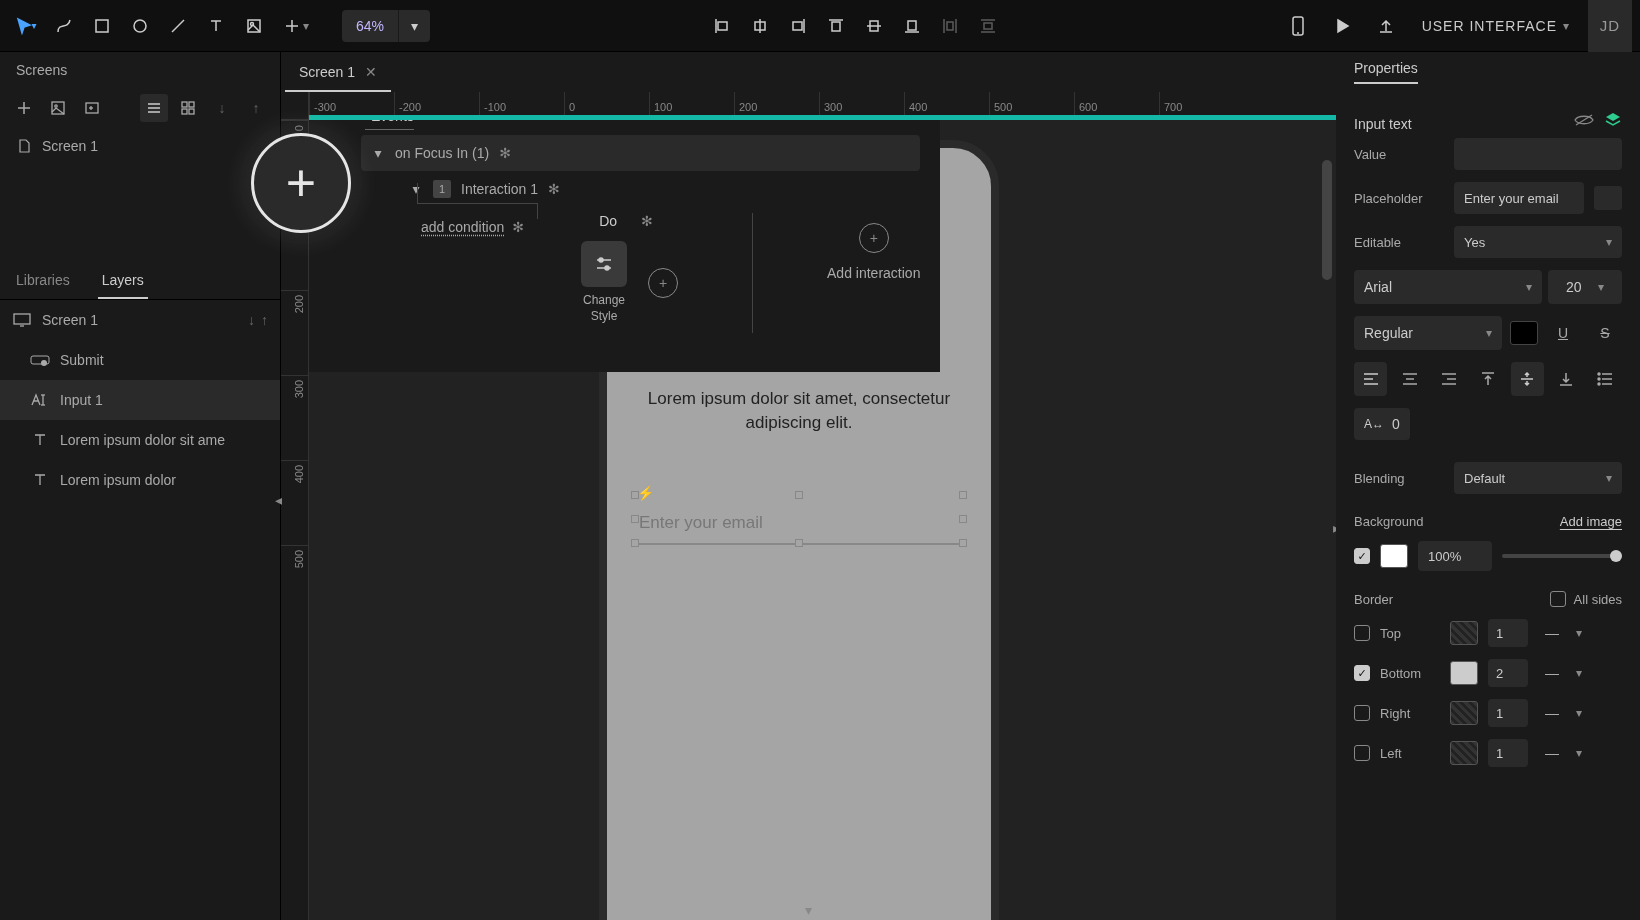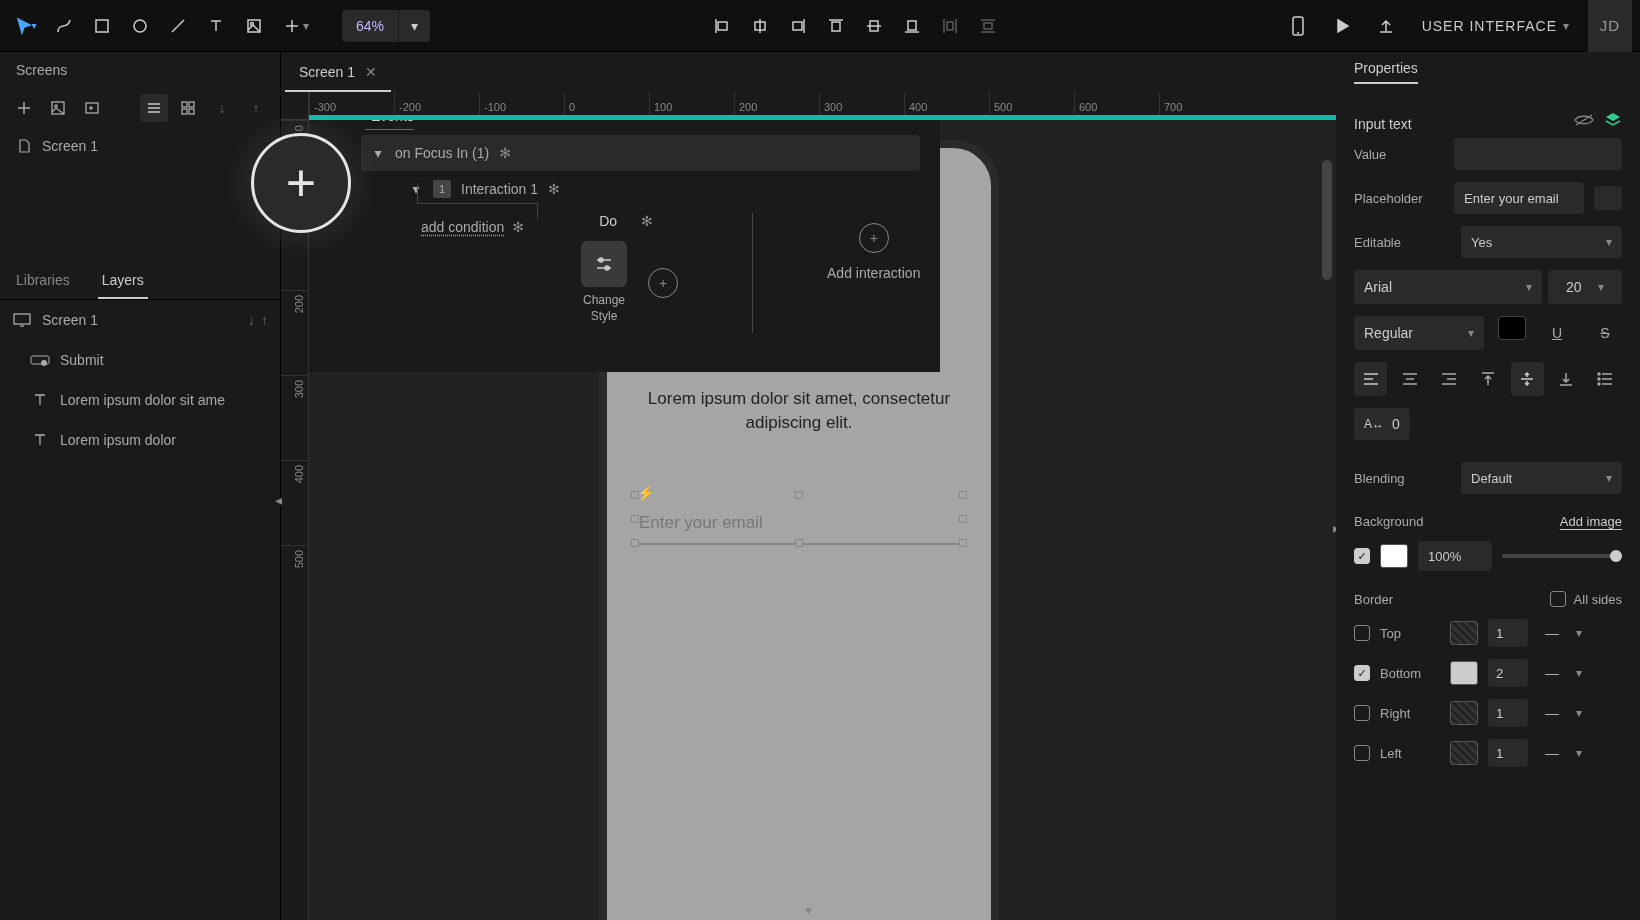--- a/index.html
+++ b/index.html
@@ -101,27 +101,27 @@
 
 
 .right-panel { width:304px; background:#1a1a1a; display:flex; flex-direction:column; overflow-y:auto; }
 .prop-tab { height:40px; display:flex; align-items:center; padding:0 18px; }
 .prop-tab span { color:#ccc; border-bottom:2px solid #ccc; padding-bottom:6px; }
 .prop-title { height:40px; display:flex; align-items:flex-end; justify-content:space-between; padding:0 18px; color:#ccc; }
 .prop-title .title-icons { display:flex; gap:10px; color:#888; align-items:center; }
 .prop-row { display:flex; align-items:center; padding:6px 18px; gap:10px; }
 .prop-label { width:90px; color:#aaa; font-size:13px; }
 .prop-input { flex:1; background:#2a2a2a; height:32px; border-radius:4px; display:flex; align-items:center; padding:0 10px; color:#ccc; font-size:13px; }
-.prop-select { flex:1; background:#2a2a2a; height:32px; border-radius:4px; display:flex; align-items:center; justify-content:space-between; padding:0 10px; color:#ccc; cursor:pointer; font-size:13px;margin-left:7px; }
+.prop-select { flex:1; background:#2a2a2a; height:32px; border-radius:4px; display:flex; align-items:center; justify-content:space-between; padding:0 10px; color:#ccc; cursor:pointer; font-size:13px; }
 .small-swatch { width:28px; height:24px; background:#2a2a2a; border-radius:3px; }
 .color-swatch { width:28px; height:24px; background:#000; border-radius:3px; border:1px solid #444; }
 .font-row, .align-row { display:flex; gap:6px; padding:6px 18px; align-items:center; }
 .font-select { flex:1; background:#2a2a2a; height:34px; border-radius:4px; display:flex; align-items:center; justify-content:space-between; padding:0 10px; cursor:pointer; }
 .size-select { width:74px; background:#2a2a2a; height:34px; border-radius:4px; display:flex; align-items:center; justify-content:space-between; padding:0 18px; cursor:pointer; }
-.style-row { display:flex; gap:14px; padding:6px 18px; align-items:flex-start; }
+.style-row { display:flex; gap:8px; padding:6px 18px; align-items:center; }
 .weight-select { flex:1; background:#2a2a2a; height:34px; border-radius:4px; display:flex; align-items:center; justify-content:space-between; padding:0 10px; cursor:pointer; }
 .text-btn { width:34px; height:34px; display:flex; align-items:center; justify-content:center; color:#aaa; cursor:pointer; border-radius:4px; }
 .align-btn { width:34px; height:34px; display:flex; align-items:center; justify-content:center; cursor:pointer; color:#aaa; border-radius:4px; }
 .align-btn.active { background:#2a2a2a; color:#fff; }
 .letter-row { display:flex; gap:8px; padding:6px 18px; align-items:center; }
 .letter-box { background:#2a2a2a; height:32px; border-radius:4px; display:flex; align-items:center; padding:0 10px; gap:8px; color:#ccc; }
 .section-label { padding:14px 18px 6px; color:#aaa; font-size:13px; display:flex; justify-content:space-between; align-items:center; }
 .section-label .link { color:#ccc; text-decoration:underline; text-underline-offset:3px; cursor:pointer; }
 .bg-row { display:flex; align-items:center; gap:10px; padding:6px 18px; }
 .checkbox { width:16px; height:16px; border:1.5px solid #888; border-radius:3px; display:flex; align-items:center; justify-content:center; cursor:pointer; }
@@ -343,20 +343,31 @@
           </span>
       </div>
       <div class="layer-item child">
         <span class="ly-icon">
             <svg width="20" height="14" viewBox="0 0 20 14" stroke="#aaa" fill="none">
               <rect x="1" y="3" width="18" height="8" rx="2"></rect>
               <circle cx="14" cy="10" r="3" fill="#aaa" stroke="none"></circle>
             </svg>
           </span>
         <span class="ly-label">Submit</span>
+      </div>
+      <div class="layer-item child selected">
+        <span class="ly-icon">
+            <svg width="20" height="16" viewBox="0 0 20 16" stroke="#aaa" fill="none" stroke-width="1.3">
+              <path d="M2 13 L6 3 L10 13 M3.5 9 H8.5"></path>
+              <line x1="13" y1="3" x2="13" y2="13"></line>
+              <line x1="11" y1="3" x2="15" y2="3"></line>
+              <line x1="11" y1="13" x2="15" y2="13"></line>
+            </svg>
+          </span>
+        <span class="ly-label">Input 1</span>
       </div>
       <div class="layer-item child">
         <span class="ly-icon">
             <svg width="16" height="16" viewBox="0 0 16 16" stroke="#aaa" fill="none" stroke-width="1.3">
               <path d="M3 3 H13 M8 3 V13"></path>
             </svg>
           </span>
         <span class="ly-label">Lorem ipsum dolor sit ame</span>
       </div>
       <div class="layer-item child">

